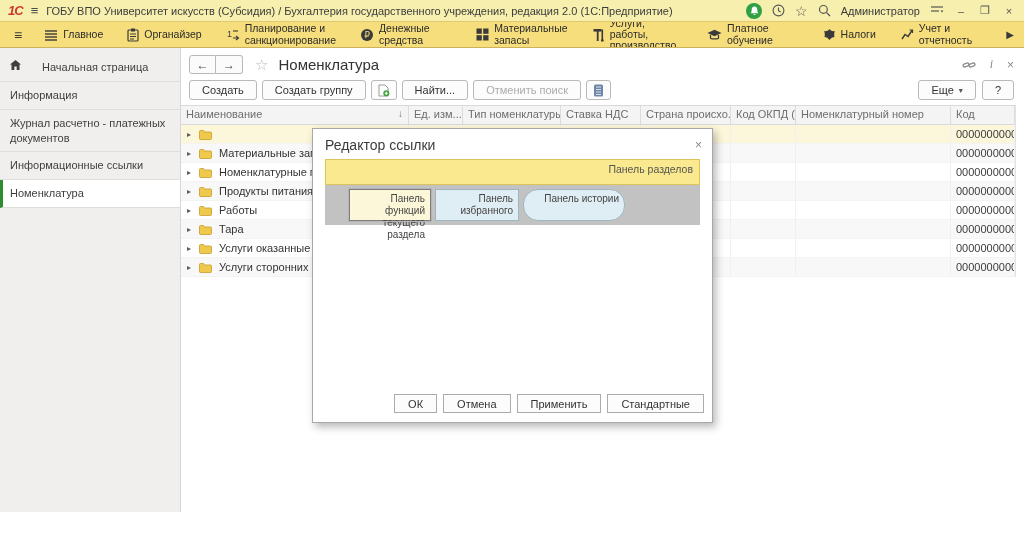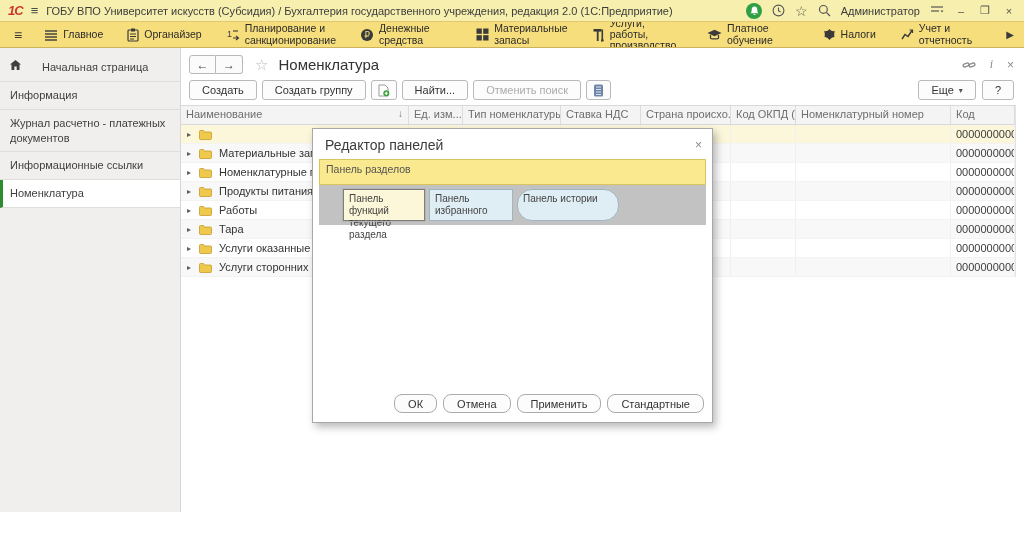--- a/index.html
+++ b/index.html
@@ -93,36 +93,36 @@
   .vnav-btn { width:15px; height:15px; border:1px solid #DCDCDC; background:#FBFBFB; color:#9a9a9a;
     font-size:7px; display:flex; align-items:center; justify-content:center; cursor:pointer; flex-direction:column; line-height:.7; }
 
   
   .dialog { position:absolute; left:312px; top:128px; width:401px; height:295px; background:#fff;
     border:1px solid #A8A8A8; box-shadow:3px 4px 8px rgba(0,0,0,.28); z-index:50;
     display:flex; flex-direction:column; }
   .dlg-head { display:flex; align-items:center; padding:8px 10px 6px 12px; }
   .dlg-title { font-size:14px; color:#3c3c3c; }
   .dlg-close { margin-left:auto; color:#8a8a8a; font-size:12px; cursor:pointer; }
-  .dlg-body { flex:1; padding:0 6px; display:flex; flex-direction:column; }
+  .dlg-body { flex:1; padding:0 12px; display:flex; flex-direction:column;text-align:right; }
   .sectionsbar { height:26px; background:#FAE98E; border:1px solid #DCC45C; color:#555;
     font-size:10.5px; padding:3px 6px; cursor:pointer; }
   .dlg-mid { flex:1; display:flex; margin-top:2px; position:relative; }
   .openpanel { width:61px; background:#DFEDF4; border:1px solid #C2D8E2; color:#555; font-size:10.5px;
     padding:3px 5px; line-height:1.25; cursor:pointer; }
   .droparea { flex:1; position:relative; border-bottom:1px dashed #C9C9C9; }
   .dash { position:absolute; left:0; right:0; border-top:1px dashed #CFCFCF; }
   .graybar { height:40px; background:#C2C2C2; display:flex; align-items:center; gap:4px; padding:0 4px; }
   .chip { font-size:10px; color:#444; line-height:1.2; padding:3px 5px; height:32px; cursor:pointer; }
   .chip.sel { background:#FBF7D8; border:1px solid #7E7E7E; outline:1px solid #B5B5B5; width:82px;margin-left:20px; }
   .chip.blue { background:#DFEDF4; border:1px solid #9FB6C0; }
   .chip.c2 { width:84px; }
   .chip.c3 { width:102px;border-radius:15px; }
   .dlg-foot { display:flex; justify-content:flex-end; gap:6px; padding:8px 8px 9px; }
-  .dbtn { height:19px; background:#FCFCFC; border:1px solid #ABABAB; border-radius:8px;
+  .dbtn { height:19px; background:#FCFCFC; border:1px solid #ABABAB; border-radius:0;
     padding:0 13px; font-size:11px; color:#333; display:flex; align-items:center; cursor:pointer; }
 
   svg { display:block; }
 </style>
 </head>
 <body>
 
 <div class="app">
 
   <div class="titlebar">
@@ -525,21 +525,21 @@
                 <line x1="1" y1="8" x2="7" y2="8" stroke="#9a9a9a" stroke-width="1.2"></line>
               </svg>
           </span>
         </div>
       </div>
     </div>
   </div>
 
   <div class="dialog">
     <div class="dlg-head">
-      <span class="dlg-title">Редактор панелей</span>
+      <span class="dlg-title">Редактор ссылки</span>
       <span class="dlg-close">×</span>
     </div>
     <div class="dlg-body">
       <div class="sectionsbar">Панель разделов</div>
       <div class="graybar">
         <span class="chip sel">Панель функций текущего раздела</span>
         <span class="chip blue c2">Панель избранного</span>
         <span class="chip blue c3">Панель истории</span>
       </div>
     </div>

